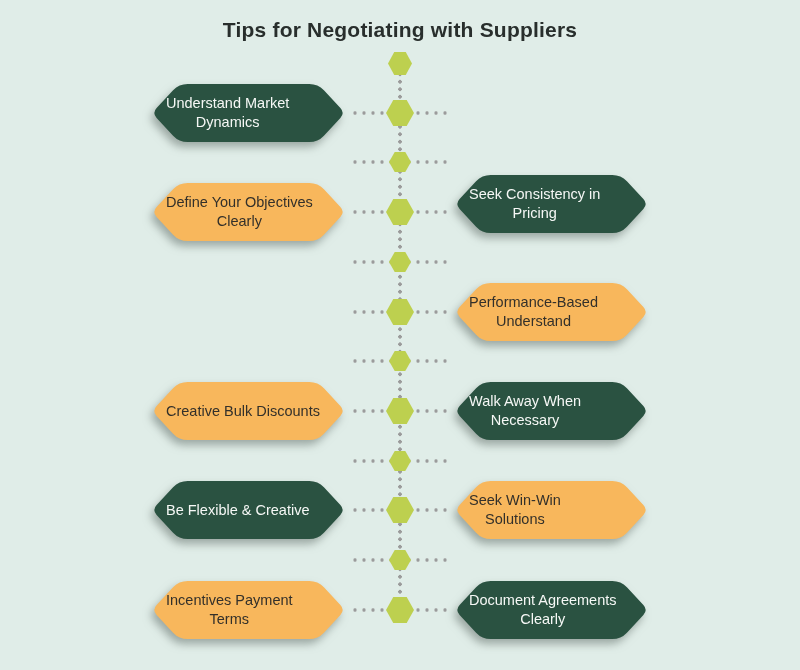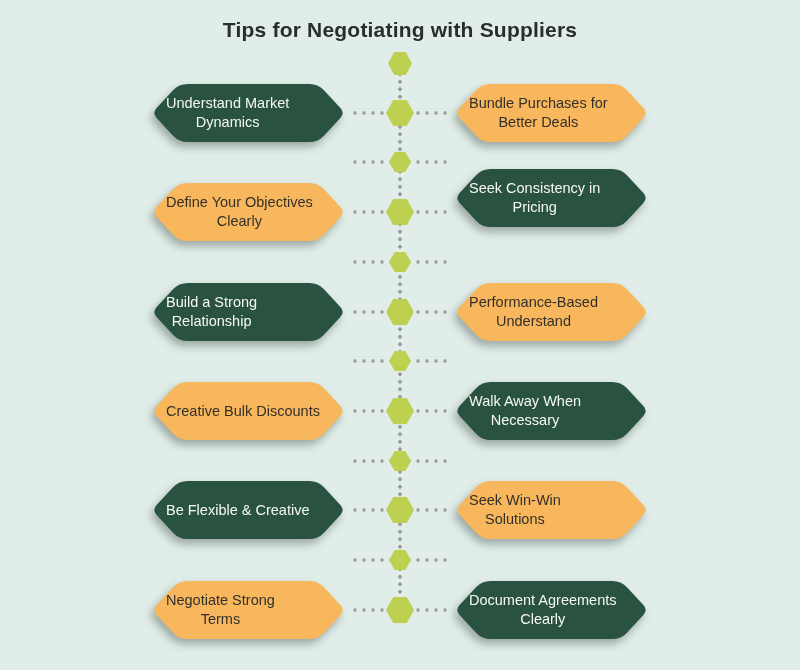--- a/index.html
+++ b/index.html
@@ -110,50 +110,36 @@
   <div class="node small" style="left:389px; top:550px"></div>
   <div class="node big" style="left:386px; top:597px"></div>
 
   <div class="box left" style="top:84px" data-color="green">
     <svg class="shape" viewBox="0 0 200 60" preserveAspectRatio="none">
         <path d="M37 0 L163 0 Q172 0 178.15 6.59 L195.22 24.88 Q200 30 195.22 35.12 L178.15 53.41 Q172 60 163 60 L37 60 Q28 60 21.85 53.41 L4.78 35.12 Q0 30 4.78 24.88 L21.85 6.59 Q28 0 37 0 Z"></path>
       </svg>
     <div class="label">Understand Market
 Dynamics</div>
   </div>
-  <div class="box right" style="top:84px" data-color="orange">
-    <svg class="shape" viewBox="0 0 200 60" preserveAspectRatio="none">
-        <path d="M37 0 L163 0 Q172 0 178.15 6.59 L195.22 24.88 Q200 30 195.22 35.12 L178.15 53.41 Q172 60 163 60 L37 60 Q28 60 21.85 53.41 L4.78 35.12 Q0 30 4.78 24.88 L21.85 6.59 Q28 0 37 0 Z"></path>
-      </svg>
-    <div class="label">Bundle Purchases for
-Better Deals</div>
-  </div>
 
   <div class="box left" style="top:183px" data-color="orange">
     <svg class="shape" viewBox="0 0 200 60" preserveAspectRatio="none">
         <path d="M37 0 L163 0 Q172 0 178.15 6.59 L195.22 24.88 Q200 30 195.22 35.12 L178.15 53.41 Q172 60 163 60 L37 60 Q28 60 21.85 53.41 L4.78 35.12 Q0 30 4.78 24.88 L21.85 6.59 Q28 0 37 0 Z"></path>
       </svg>
     <div class="label">Define Your Objectives
 Clearly</div>
   </div>
-  <div class="box right" style="top:169px" data-color="green">
+  <div class="box right" style="top:175px" data-color="green">
     <svg class="shape" viewBox="0 0 200 60" preserveAspectRatio="none">
         <path d="M37 0 L163 0 Q172 0 178.15 6.59 L195.22 24.88 Q200 30 195.22 35.12 L178.15 53.41 Q172 60 163 60 L37 60 Q28 60 21.85 53.41 L4.78 35.12 Q0 30 4.78 24.88 L21.85 6.59 Q28 0 37 0 Z"></path>
       </svg>
     <div class="label">Seek Consistency in
 Pricing</div>
   </div>
 
-  <div class="box left" style="top:283px" data-color="green">
-    <svg class="shape" viewBox="0 0 200 60" preserveAspectRatio="none">
-        <path d="M37 0 L163 0 Q172 0 178.15 6.59 L195.22 24.88 Q200 30 195.22 35.12 L178.15 53.41 Q172 60 163 60 L37 60 Q28 60 21.85 53.41 L4.78 35.12 Q0 30 4.78 24.88 L21.85 6.59 Q28 0 37 0 Z"></path>
-      </svg>
-    <div class="label">Build a Strong
-Relationship</div>
-  </div>
   <div class="box right" style="top:283px" data-color="orange">
     <svg class="shape" viewBox="0 0 200 60" preserveAspectRatio="none">
         <path d="M37 0 L163 0 Q172 0 178.15 6.59 L195.22 24.88 Q200 30 195.22 35.12 L178.15 53.41 Q172 60 163 60 L37 60 Q28 60 21.85 53.41 L4.78 35.12 Q0 30 4.78 24.88 L21.85 6.59 Q28 0 37 0 Z"></path>
       </svg>
     <div class="label">Performance-Based
 Understand</div>
   </div>
 
   <div class="box left" style="top:382px" data-color="orange">
     <svg class="shape" viewBox="0 0 200 60" preserveAspectRatio="none">
@@ -180,21 +166,21 @@
         <path d="M37 0 L163 0 Q172 0 178.15 6.59 L195.22 24.88 Q200 30 195.22 35.12 L178.15 53.41 Q172 60 163 60 L37 60 Q28 60 21.85 53.41 L4.78 35.12 Q0 30 4.78 24.88 L21.85 6.59 Q28 0 37 0 Z"></path>
       </svg>
     <div class="label">Seek Win-Win
 Solutions</div>
   </div>
 
   <div class="box left" style="top:581px" data-color="orange">
     <svg class="shape" viewBox="0 0 200 60" preserveAspectRatio="none">
         <path d="M37 0 L163 0 Q172 0 178.15 6.59 L195.22 24.88 Q200 30 195.22 35.12 L178.15 53.41 Q172 60 163 60 L37 60 Q28 60 21.85 53.41 L4.78 35.12 Q0 30 4.78 24.88 L21.85 6.59 Q28 0 37 0 Z"></path>
       </svg>
-    <div class="label">Negotiate Strong
+    <div class="label">Incentives Payment
 Terms</div>
   </div>
   <div class="box right" style="top:581px" data-color="green">
     <svg class="shape" viewBox="0 0 200 60" preserveAspectRatio="none">
         <path d="M37 0 L163 0 Q172 0 178.15 6.59 L195.22 24.88 Q200 30 195.22 35.12 L178.15 53.41 Q172 60 163 60 L37 60 Q28 60 21.85 53.41 L4.78 35.12 Q0 30 4.78 24.88 L21.85 6.59 Q28 0 37 0 Z"></path>
       </svg>
     <div class="label">Document Agreements
 Clearly</div>
   </div>
 

